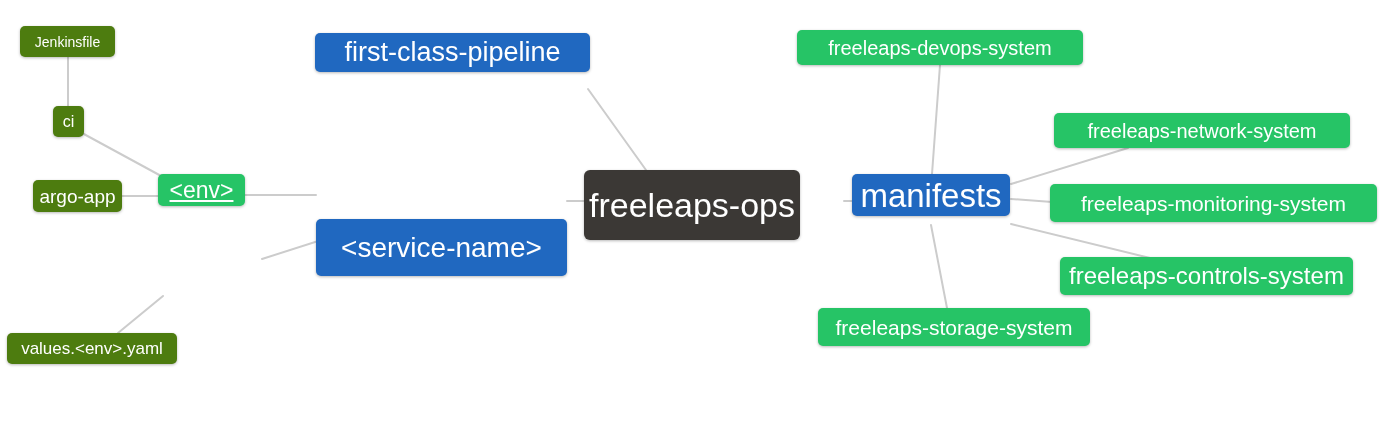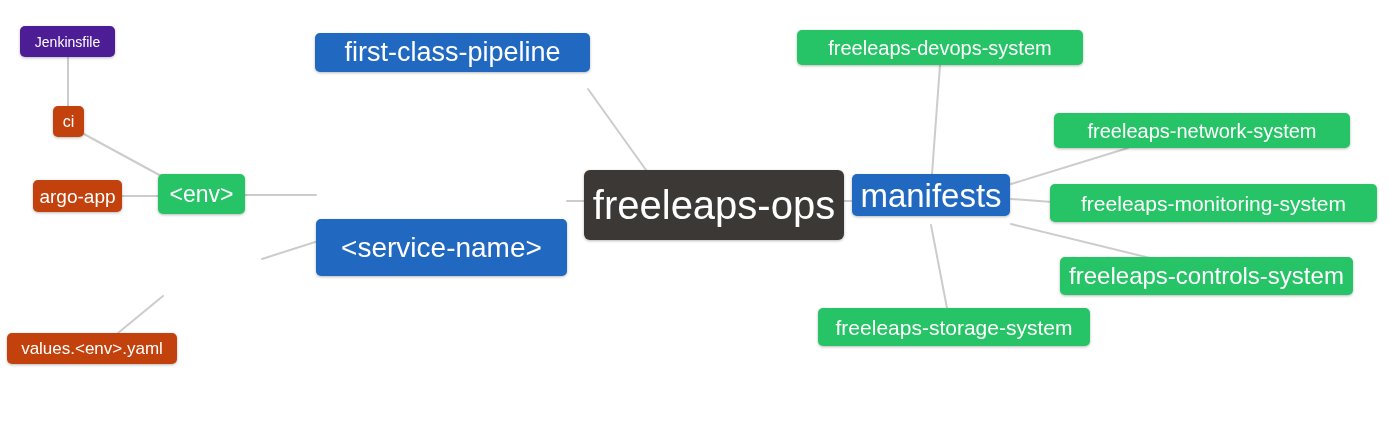--- a/index.html
+++ b/index.html
@@ -14,35 +14,35 @@
   #edges line{stroke:#cccccc;stroke-width:2;stroke-linecap:round;}
   .node{
     position:absolute;
     display:flex;align-items:center;justify-content:center;
     color:#ffffff;white-space:nowrap;
     border-radius:5px;
     box-shadow:0 1px 3px rgba(0,0,0,0.28);
     cursor:pointer;
     line-height:1;
   }
-  .c-orange{background:#4c1d95;}
-  .c-red{background:#c2410c;}
+  .c-orange{background:#4d7c0f;}
+  .c-red{background:#4d7c0f;}
   .c-green{background:#26c466;}
   .c-blue{background:#2068c0;}
   .c-dark{background:#3b3835;border-radius:6px;}
 
   .n-jenkinsfile{left:20px;top:26px;width:95px;height:31px;font-size:14px;}
   .n-ci{left:53px;top:106px;width:31px;height:31px;font-size:16px;}
   .n-argo{left:33px;top:180px;width:89px;height:32px;font-size:19px;}
-  .n-env{left:158px;top:174px;width:87px;height:40px;font-size:23px;}
+  .n-env{left:158px;top:174px;width:87px;height:32px;font-size:23px;text-decoration:underline;}
   .n-helm{left:147px;top:257px;width:117px;height:39px;font-size:22px;}
   .n-values{left:7px;top:333px;width:170px;height:31px;font-size:17px;}
   .n-pipeline{left:315px;top:33px;width:275px;height:39px;font-size:27px;}
   .n-service{left:316px;top:171px;width:251px;height:57px;font-size:28px;margin-top:48px;}
-  .n-ops{left:584px;top:170px;width:260px;height:70px;font-size:40px;}
+  .n-ops{left:584px;top:170px;width:216px;height:70px;font-size:34px;}
   .n-manifests{left:852px;top:174px;width:158px;height:42px;font-size:33px;}
   .n-devops{left:797px;top:30px;width:286px;height:35px;font-size:20px;}
   .n-network{left:1054px;top:113px;width:296px;height:35px;font-size:20px;}
   .n-monitoring{left:1050px;top:184px;width:327px;height:38px;font-size:21px;}
   .n-controls{left:1060px;top:257px;width:293px;height:38px;font-size:24px;}
   .n-storage{left:818px;top:308px;width:272px;height:38px;font-size:21px;text-align:right;}
 </style>
 </head>
 <body>
 

